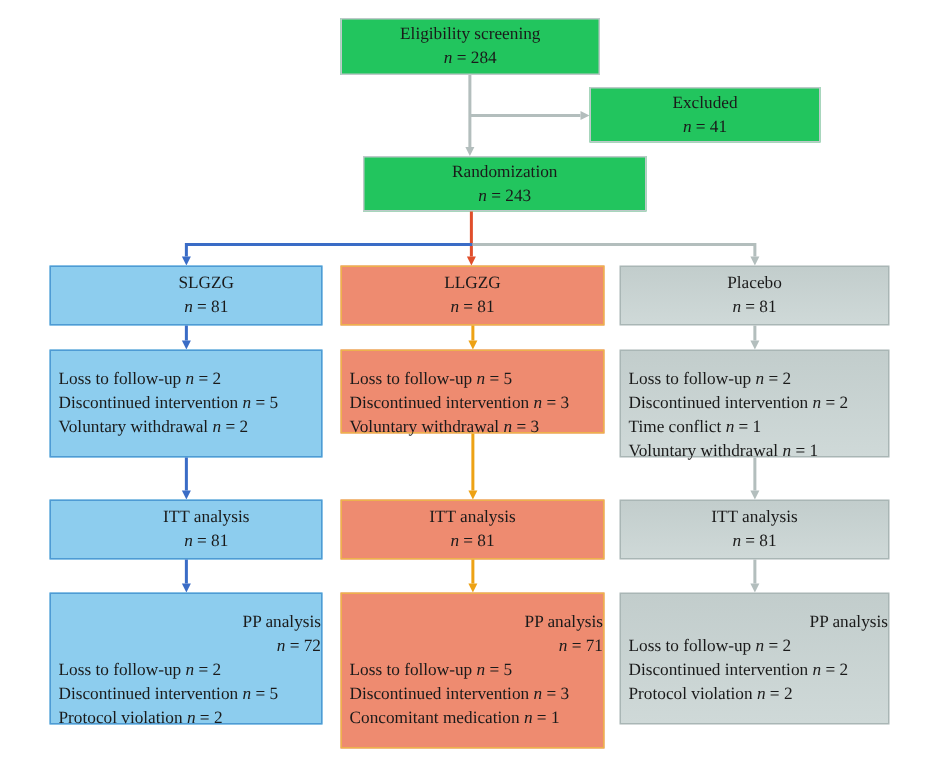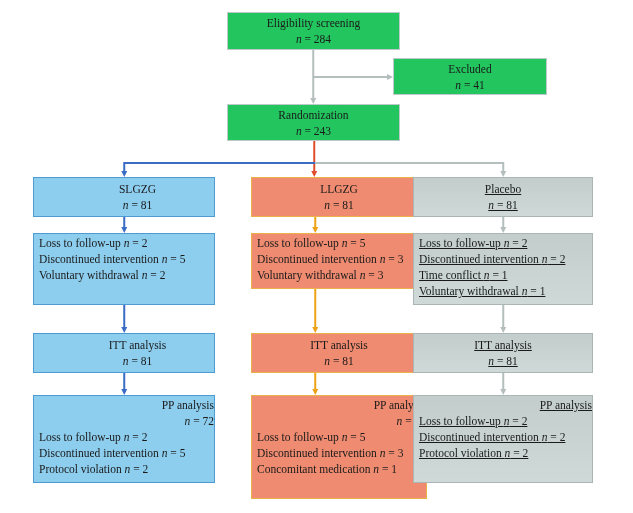--- a/index.html
+++ b/index.html
@@ -11,24 +11,24 @@
   }
   html,body{margin:0;padding:0;background:#ffffff;}
   .canvas{
     position:relative; width:633px; height:513px; background:#ffffff;
     font-family:"Liberation Serif","DejaVu Serif",serif;
     font-size:11.5px; color:#1a1a1a; overflow:hidden;
   }
   .box{position:absolute; box-sizing:border-box; border:1.5px solid var(--neutral-border); background:#22c55e;}
   .box.center{display:flex; flex-direction:column; justify-content:center; text-align:center;}
   .box .t{line-height:16px; white-space:nowrap;}
-  .box.left{padding:1px 0 0 5px; text-align:left;}
+  .box.left{padding:11px 0 0 5px; text-align:left;}
   .blue-box{background:var(--blue-fill); border-color:var(--blue-border);padding-left:27px;}
-  .salmon-box{background:var(--salmon-fill); border-color:var(--gold-border);margin-left:24px;}
-  .gray-box{background:linear-gradient(#c2cdcc,#cfd9d8); border-color:var(--gray-border);text-decoration:underline;}
+  .salmon-box{background:var(--salmon-fill); border-color:var(--gold-border);}
+  .gray-box{background:linear-gradient(#c2cdcc,#cfd9d8); border-color:var(--gray-border);}
   .tc{text-align:right;}
   .varrow{position:absolute; width:1.5px; background:var(--c); transform:translateX(-0.75px);}
   .varrow::after{
     content:""; position:absolute; bottom:-6px; left:50%; transform:translateX(-50%);
     width:0;height:0; border-left:3.5px solid transparent; border-right:3.5px solid transparent;
     border-top:6px solid var(--c);
   }
   .hline{position:absolute; height:1.5px; background:var(--c);}
   .harrow{position:absolute; height:1.5px; background:var(--c);}
   .harrow::after{
@@ -49,21 +49,21 @@
   </div>
 
   <div class="varrow" style="left:313px;top:50px;height:48px;--c:var(--gray-arrow)"></div>
   <div class="harrow" style="left:313px;top:76px;width:74px;--c:var(--gray-arrow)"></div>
 
   <div class="box white center" style="left:393px;top:58px;width:154px;height:37px">
     <div class="t">Excluded</div>
     <div class="t"><i>n</i> = 41</div>
   </div>
 
-  <div class="box white center" style="left:227px;top:104px;width:173px;height:37px">
+  <div class="box white center" style="left:242px;top:104px;width:189px;height:37px">
     <div class="t">Randomization</div>
     <div class="t"><i>n</i> = 243</div>
   </div>
 
   <div class="varrow" style="left:314px;top:141px;height:30px;--c:var(--red-arrow)"></div>
   <div class="hline" style="left:124px;top:162px;width:191px;--c:var(--blue-arrow);background:var(--blue-arrow)"></div>
   <div class="hline" style="left:315px;top:162px;width:188px;--c:var(--gray-arrow);background:var(--gray-arrow)"></div>
   <div class="varrow" style="left:124px;top:162px;height:9px;--c:var(--blue-arrow)"></div>
   <div class="varrow" style="left:503px;top:162px;height:9px;--c:var(--gray-arrow)"></div>
 

